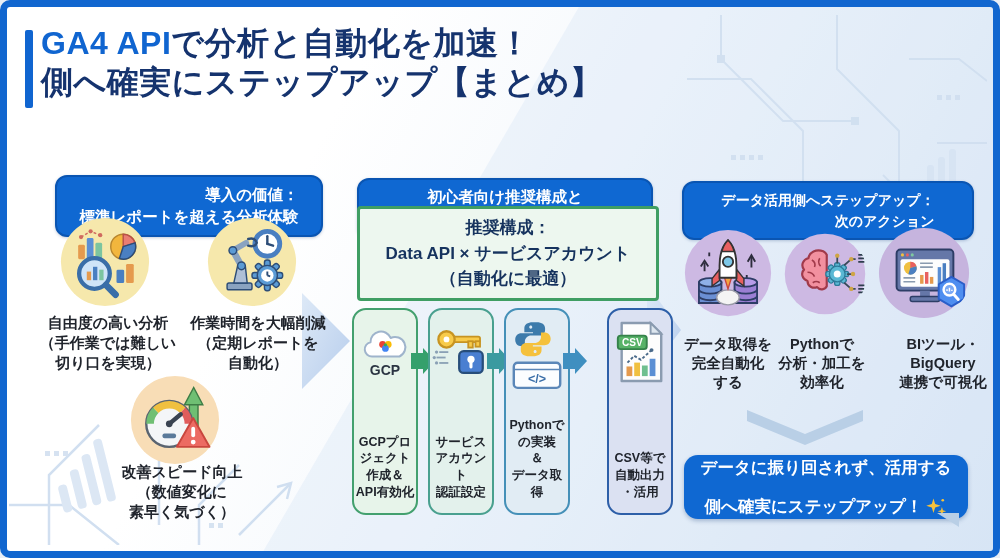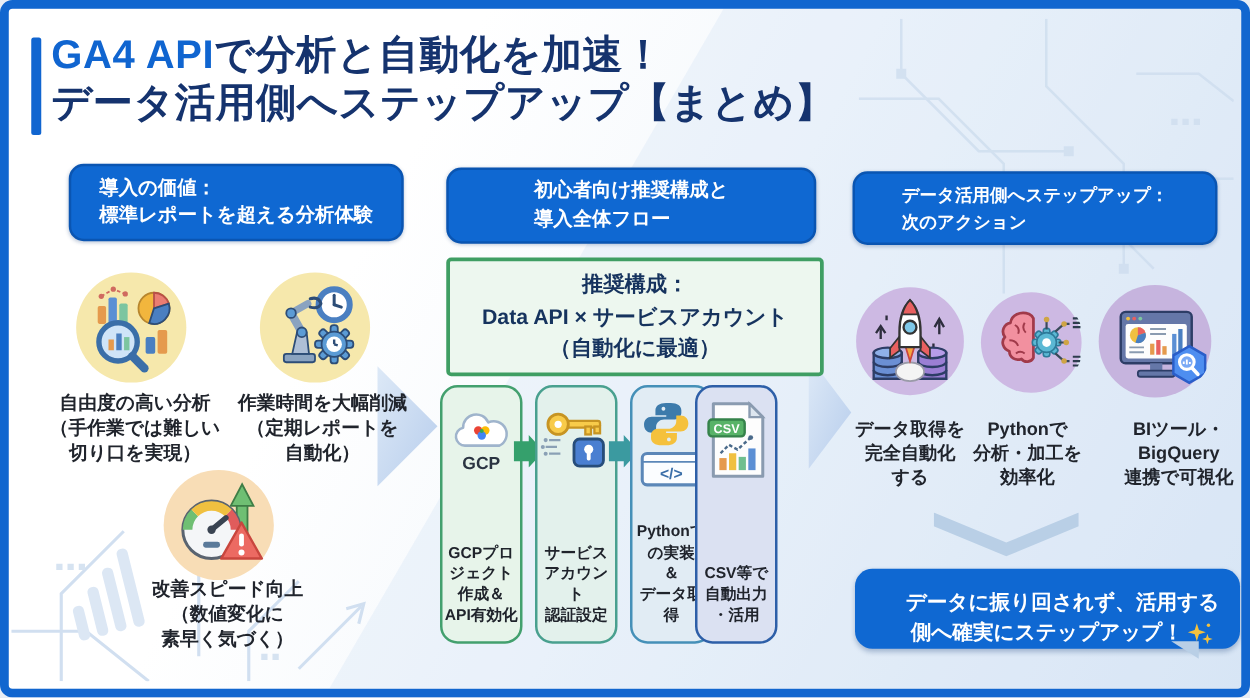--- a/index.html
+++ b/index.html
@@ -13,22 +13,22 @@
         clip-path:polygon(58% 0,100% 0,100% 100%,26% 100%);pointer-events:none;}
   .deco{position:absolute;opacity:.85;pointer-events:none;}
 
   
   .title-bar{left:18px;top:23px;width:8px;height:78px;background:#1065d0;border-radius:2px;}
   .title{left:34px;top:17px;font-size:32px;line-height:39px;color:#15336e;letter-spacing:.5px;}
   .title .hl{color:#1065d0;}
 
   
   .hdr{background:#0f68d2;border:2px solid #0a55b2;border-radius:12px;color:#fff;
-       display:flex;align-items:center;justify-content:center;text-align:left;
-       font-size:15.5px;line-height:1.45;box-shadow:0 1px 3px rgba(20,60,120,.25);}
+       display:flex;align-items:center;justify-content:center;text-align:right;
+       font-size:15.5px;line-height:1.45;box-shadow:0 1px 3px rgba(20,60,120,.25);margin-top:44px;}
   .hdr-left{left:48px;top:124px;width:264px;height:58px;}
   .hdr-mid{left:350px;top:127px;width:292px;height:57px;}
   .hdr-right{left:675px;top:130px;width:288px;height:55px;}
 
   
   .lbl{color:#20242c;font-size:15px;line-height:1.32;text-align:center;}
   .lbl-s{font-size:12.5px;line-height:1.35;}
 
   
   .cicon{border-radius:50%;}
@@ -38,27 +38,27 @@
              border:3px solid #3f9e63;border-radius:4px;display:flex;align-items:center;
              justify-content:center;text-align:center;color:#16335e;font-size:17px;line-height:1.5;}
   .step{top:301px;width:66px;height:207px;border-radius:14px;box-sizing:border-box;
         display:flex;flex-direction:column;align-items:center;}
   .step .ic{margin-top:10px;}
   .step .ic-lb{font-size:14px;color:#2b3442;margin-top:-2px;}
   .step .st-lb{margin-top:auto;margin-bottom:12px;color:#20242c;}
   .s1{left:345px;background:#e7f4ea;border:2.5px solid #43a06e;}
   .s2{left:421px;background:#e3f1ec;border:2.5px solid #49a08f;}
   .s3{left:497px;background:#e1ecf4;border:2.5px solid #4590b8;}
-  .s4{left:549px;background:#dbe1f2;border:2.5px solid #2d5fa8;gap:38px;}
+  .s4{left:600px;background:#dbe1f2;border:2.5px solid #2d5fa8;gap:38px;}
 
   
   .r-lbl{top:328px;width:100px;font-size:14.5px;}
   .cta{left:677px;top:448px;width:284px;height:64px;background:#0f68d2;border-radius:14px;
-       color:#fff;display:flex;flex-direction:column;align-items:center;justify-content:flex-end;
-       font-size:16.5px;line-height:1.5;box-shadow:0 2px 4px rgba(20,60,120,.3);padding-left:24px;}
+       color:#fff;display:flex;flex-direction:column;align-items:center;justify-content:space-between;
+       font-size:16.5px;line-height:1.5;box-shadow:0 2px 4px rgba(20,60,120,.3);}
   .cta .row{display:flex;align-items:center;gap:3px;}
   .cta-fold{left:930px;top:506px;width:0;height:0;border-left:22px solid transparent;
             border-top:14px solid #b9cfe6;}
 </style>
 </head>
 <body>
 
 <div class="page">
 
   <div class="diag"></div>
@@ -131,21 +131,21 @@
       <stop offset="0" stop-color="#dde9f7"></stop>
           <stop offset="1" stop-color="#b7cdec"></stop>
         </linearGradient>
       </defs>
     <polygon points="2,2 36,47 2,92" fill="url(#gB)"></polygon>
   </svg>
 
   <div class="abs title-bar"></div>
   <div class="abs title">
     <div><span class="hl">GA4 API</span><span>で分析と自動化を加速！</span></div>
-    <div>データ活用側へステップアップ【まとめ】</div>
+    <div>側へ確実にステップアップ【まとめ】</div>
   </div>
 
   <div class="abs hdr hdr-left pre">導入の価値：
 標準レポートを超える分析体験</div>
 
   <svg class="abs cicon" style="left:52px;top:209px;" width="92" height="92" viewBox="0 0 96 96">
     <circle cx="48" cy="48" r="46" fill="#f6e8ac"></circle>
     <rect x="20" y="30" width="7" height="15" rx="1.5" fill="#e59a4d"></rect>
     <rect x="29" y="23" width="7" height="22" rx="1.5" fill="#5b8fd4"></rect>
     <rect x="38" y="28" width="7" height="17" rx="1.5" fill="#7cc5a0"></rect>

